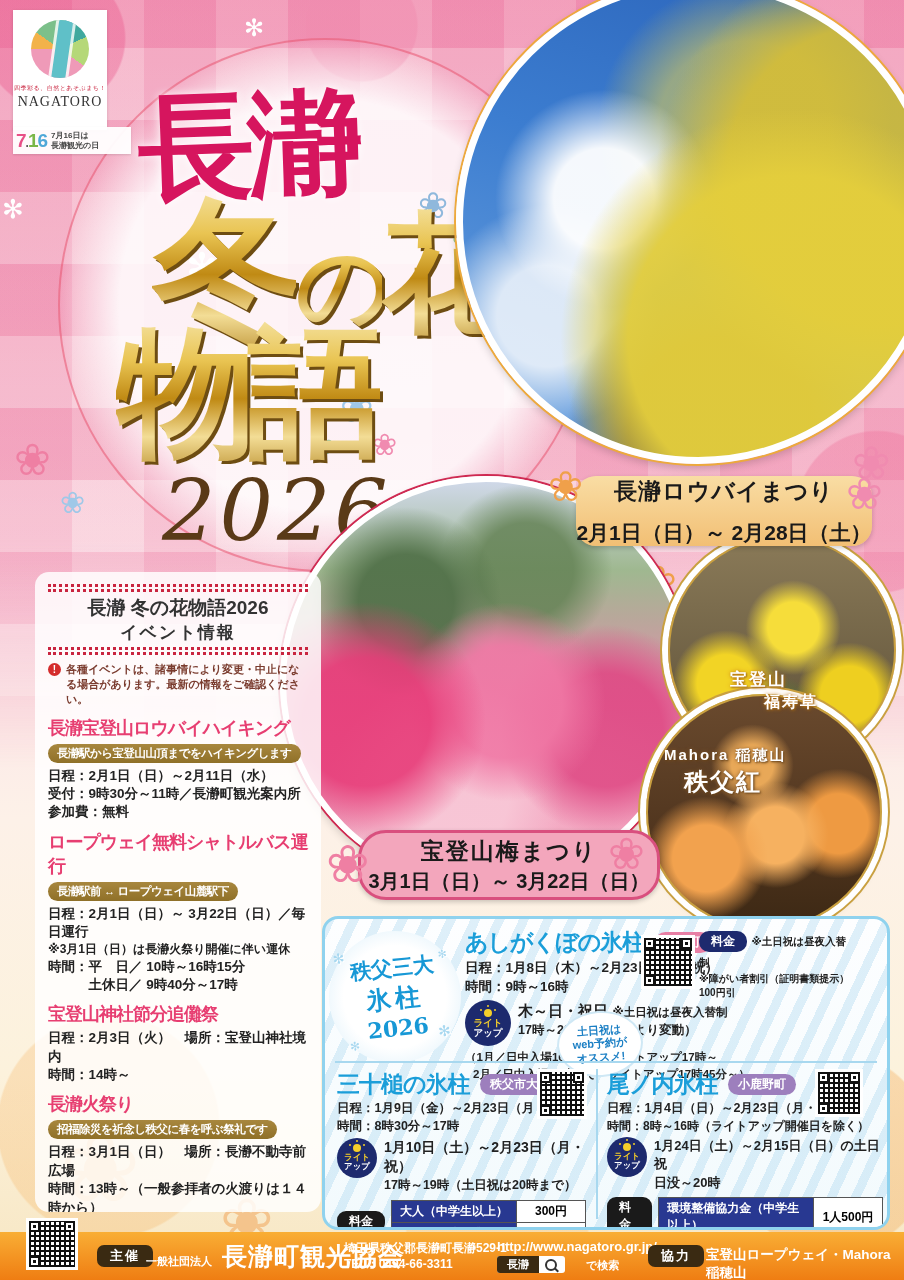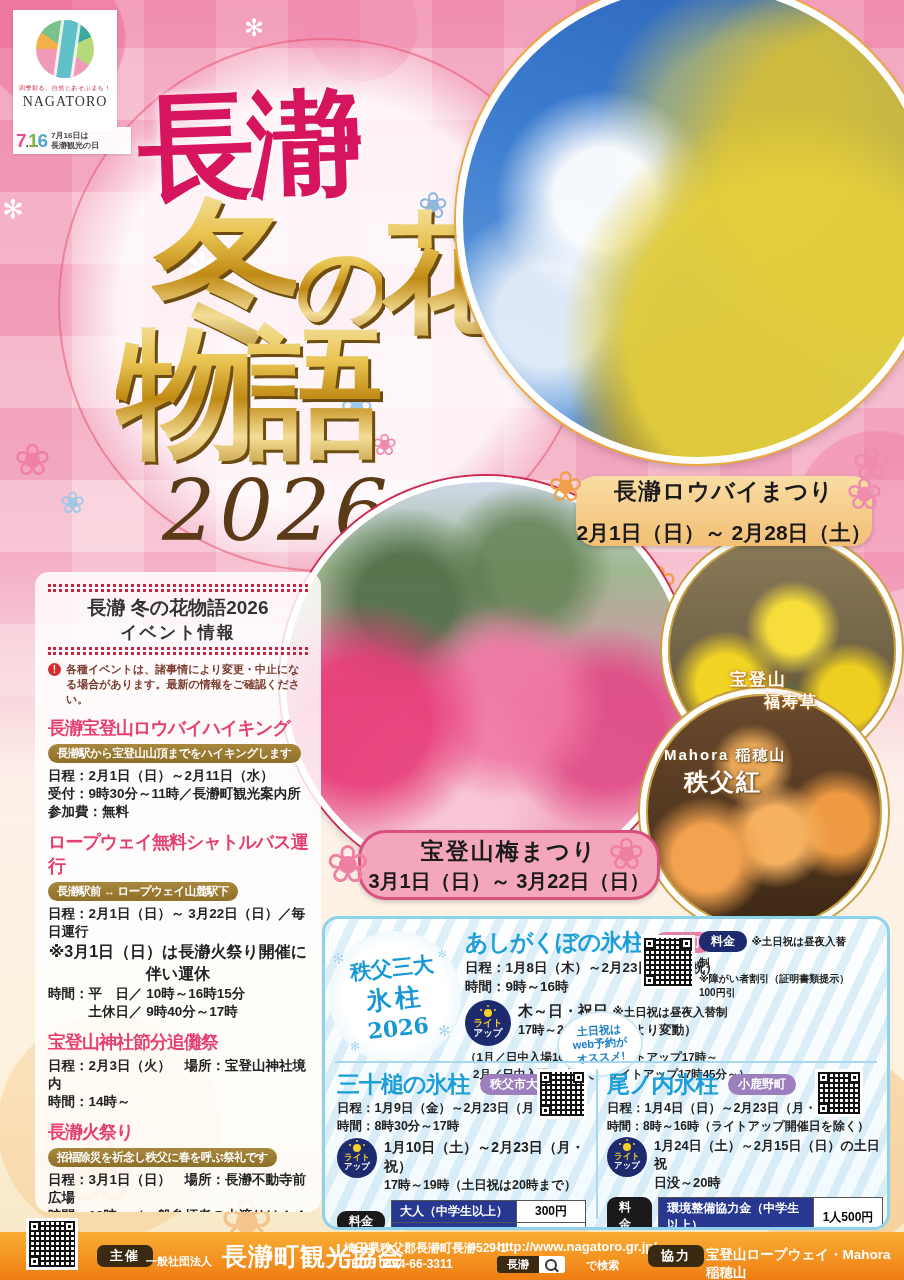--- a/index.html
+++ b/index.html
@@ -18,21 +18,21 @@
       radial-gradient(circle at 97% 40%,rgba(238,110,152,.35) 0 80px,transparent 82px),
       radial-gradient(circle at 12% 88%,rgba(244,160,60,.22) 0 110px,transparent 112px),
       radial-gradient(circle at 55% 96%,rgba(248,180,80,.25) 0 90px,transparent 92px),
       radial-gradient(circle at 92% 90%,rgba(240,150,50,.28) 0 100px,transparent 102px);}
   .title-halo{position:absolute;left:58px;top:38px;width:530px;height:530px;border-radius:50%;
     border:2px solid rgba(231,84,111,.55);
     background:radial-gradient(circle,rgba(255,255,255,.85) 55%,rgba(255,255,255,0) 72%);}
   .deco{position:absolute;line-height:1;pointer-events:none;}
 
   
-  .logo-card{position:absolute;left:13px;top:10px;width:104px;height:120px;background:#fff;
+  .logo-card{position:absolute;left:13px;top:10px;width:94px;height:120px;background:#fff;
     display:flex;flex-direction:column;align-items:center;justify-content:flex-start;box-shadow:0 1px 3px rgba(0,0,0,.15);}
   .logo-mark{width:58px;height:58px;border-radius:50%;margin-top:10px;position:relative;overflow:hidden;
     background:conic-gradient(from 210deg,#ef9ab8 0 60deg,#f2b24a 60deg 95deg,#7cc08a 95deg 160deg,#3fa89e 160deg 215deg,#b5d878 215deg 275deg,#ef9ab8 275deg 360deg);}
   .logo-mark::after{content:"";position:absolute;left:24px;top:-4px;width:14px;height:70px;background:#5fc0c8;
     border-radius:12px;transform:rotate(8deg);box-shadow:0 0 0 3px rgba(255,255,255,.8);}
   .logo-tag{font-size:6px;color:#c9243f;margin-top:6px;letter-spacing:.5px;}
   .logo-word{font-family:"Liberation Serif","DejaVu Serif",serif;font-size:14px;color:#333;letter-spacing:1px;margin-top:1px;}
   .day-badge{position:absolute;left:13px;top:127px;width:112px;height:27px;background:rgba(255,255,255,.95);
     display:flex;align-items:center;gap:4px;padding:0 3px;box-shadow:0 1px 2px rgba(0,0,0,.12);}
   .day-num{font-size:19px;font-weight:bold;letter-spacing:-1px;}
@@ -115,21 +115,21 @@
   .ip-head .h1{font-size:19px;letter-spacing:0px;}
   .ip-head .h2{font-size:17px;letter-spacing:2px;}
   .notice{display:flex;gap:5px;margin:7px 0 9px 0;color:#7a3b2e;font-size:11px;font-weight:bold;line-height:1.35;}
   .notice-ico{flex:0 0 13px;width:13px;height:13px;border-radius:50%;background:#d42c2c;color:#fff;
     font-size:10px;font-weight:bold;text-align:center;line-height:13px;margin-top:1px;}
   .sec{margin-bottom:8px;}
   .sec-title{color:#e73e71;font-size:18px;font-weight:900;letter-spacing:-1px;margin-bottom:3px;}
   .sec-pill{display:inline-block;background:linear-gradient(180deg,#a8873e,#8f7028);color:#fff;font-size:11.5px;
     font-weight:bold;border-radius:11px;padding:2px 9px;margin-bottom:4px;letter-spacing:-.5px;}
   .sec-line{font-size:13.5px;font-weight:bold;color:#222;line-height:1.36;white-space:pre-wrap;}
-  .sec-line.small{font-size:16px;text-align:center;}
+  .sec-line.small{font-size:12px;}
 
   
   .ice-panel{position:absolute;left:322px;top:916px;width:568px;height:314px;border-radius:16px;
     border:3px solid #8fd2ee;box-sizing:border-box;overflow:hidden;
     background:
       repeating-linear-gradient(115deg,rgba(150,205,235,.30) 0 9px,rgba(255,255,255,0) 9px 22px),
       linear-gradient(180deg,#fdfeff,#f2fafd);}
   .snow-badge{position:absolute;left:4px;top:12px;width:132px;height:132px;border-radius:50%;
     background:radial-gradient(circle,#ffffff 55%,#e8f5fc 80%,rgba(232,245,252,.2) 100%);
     display:flex;flex-direction:column;align-items:center;justify-content:center;

